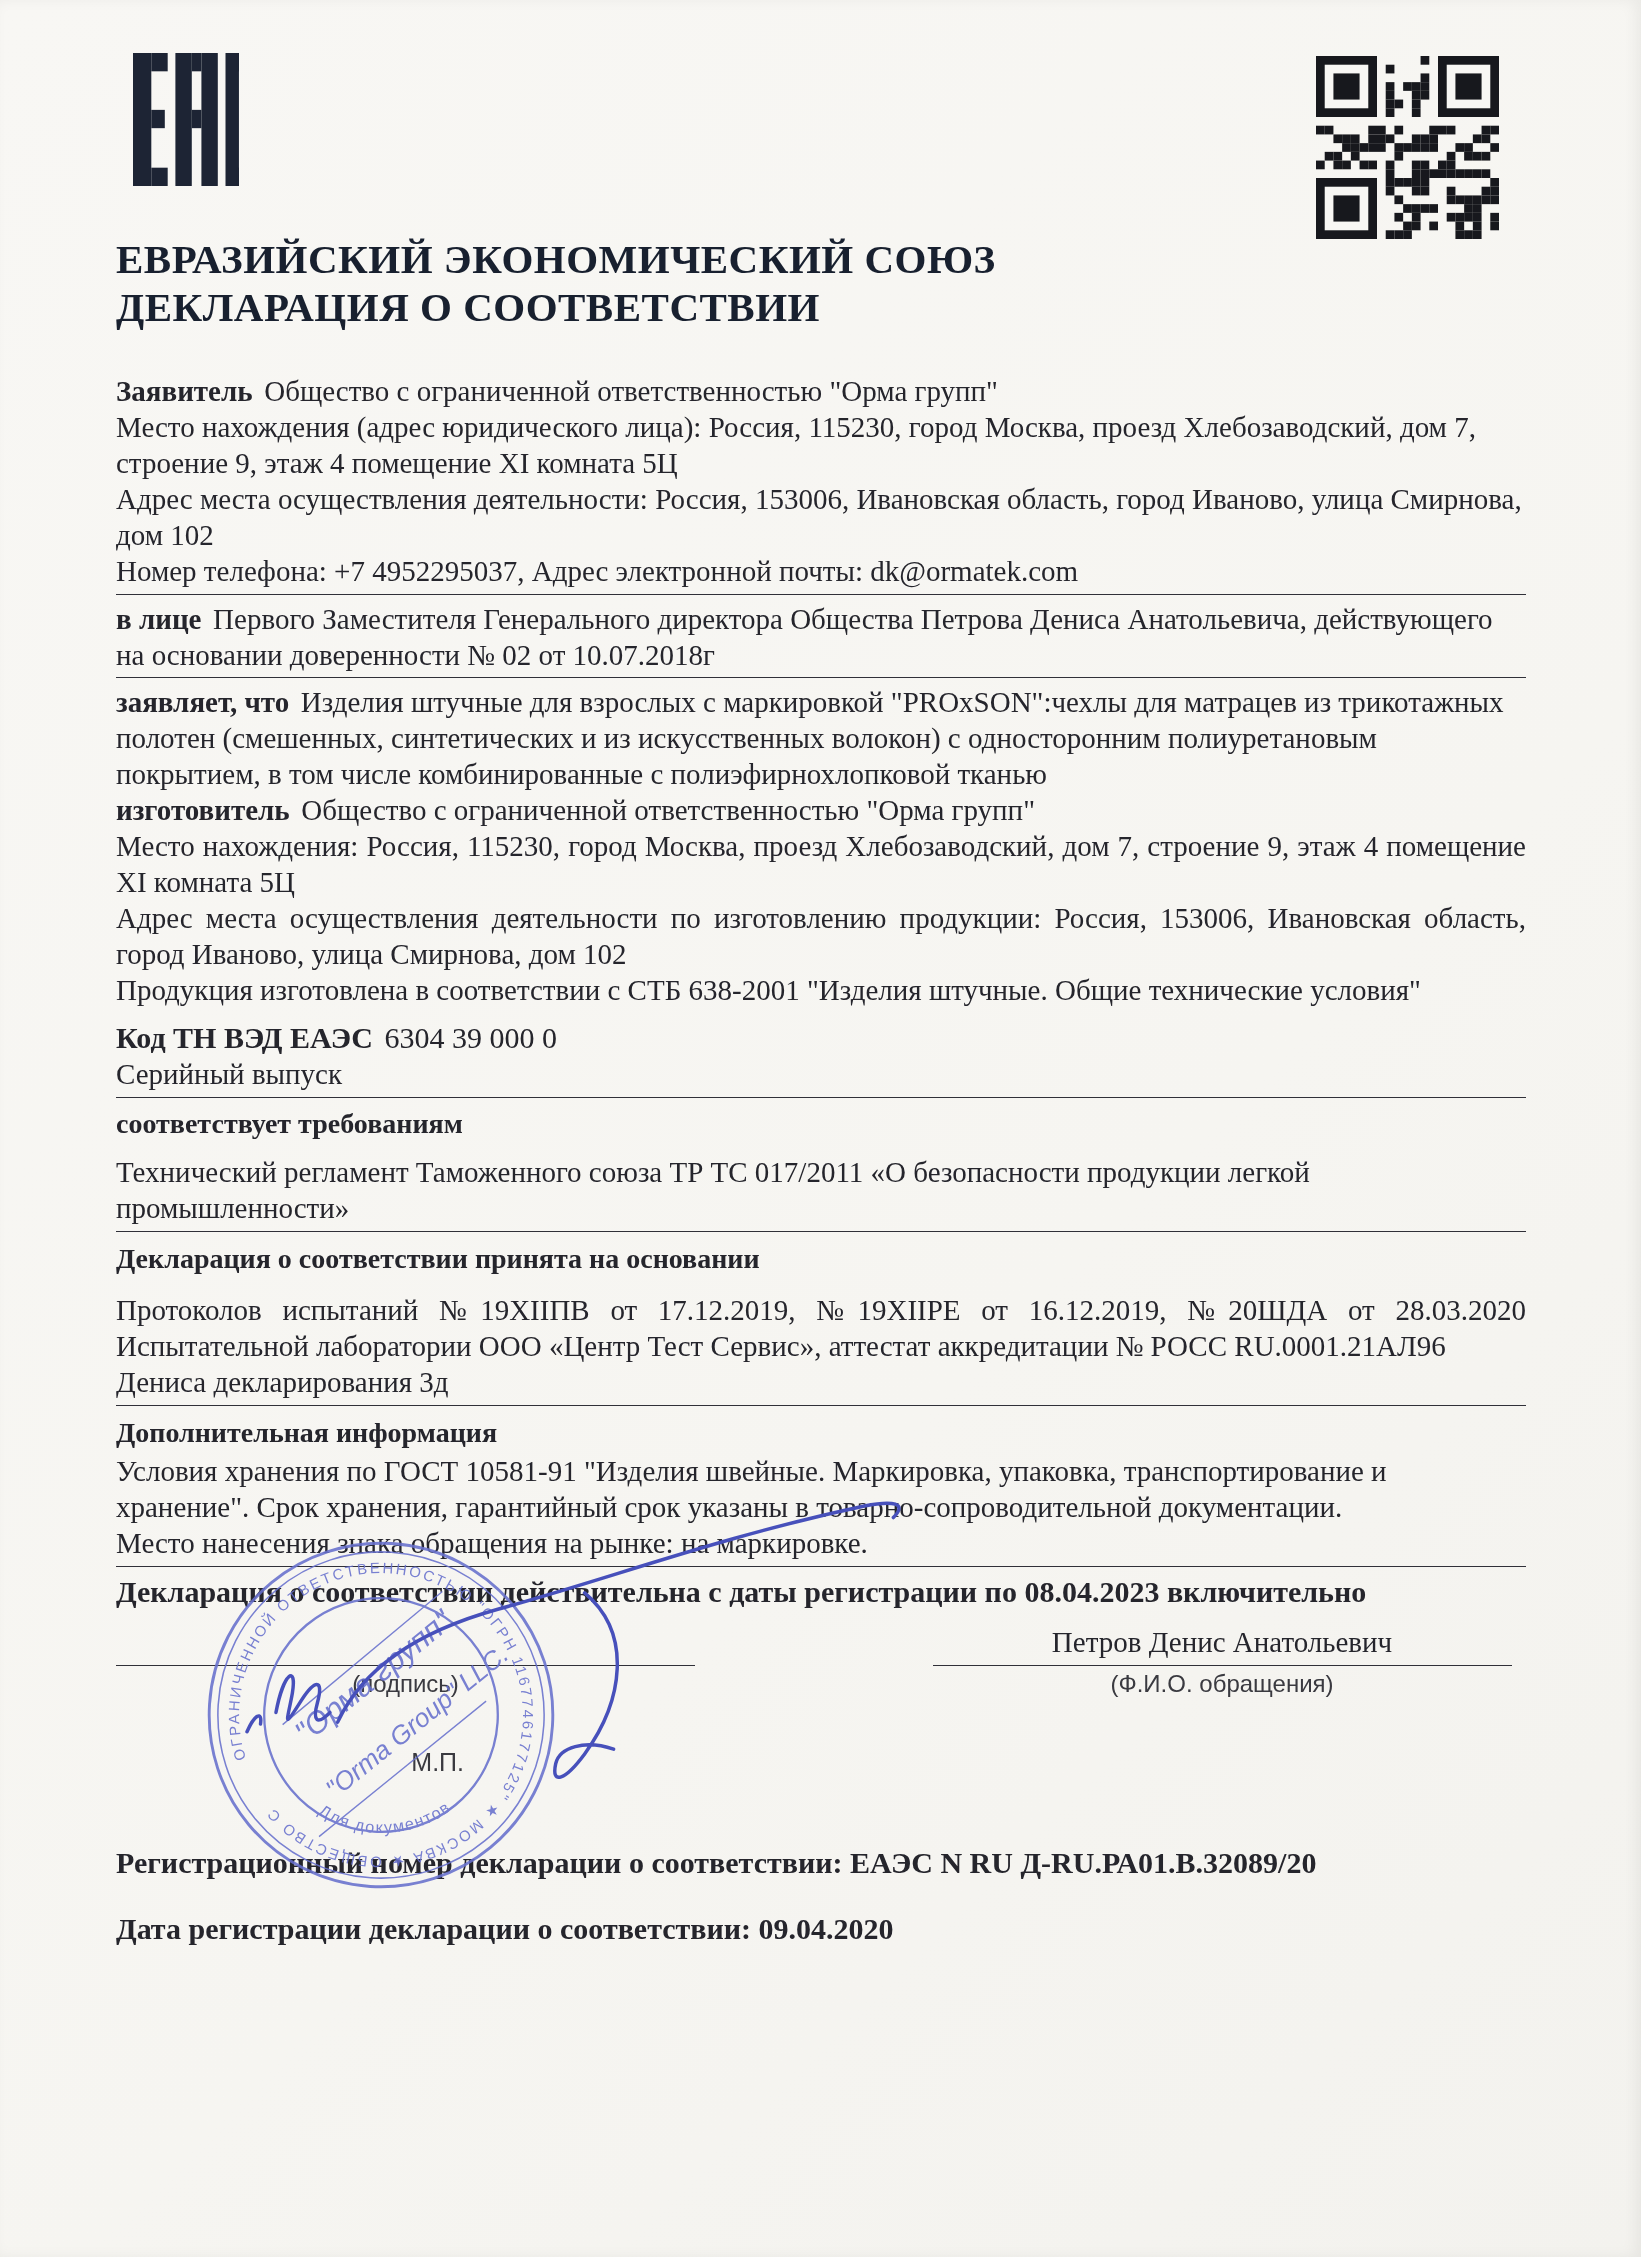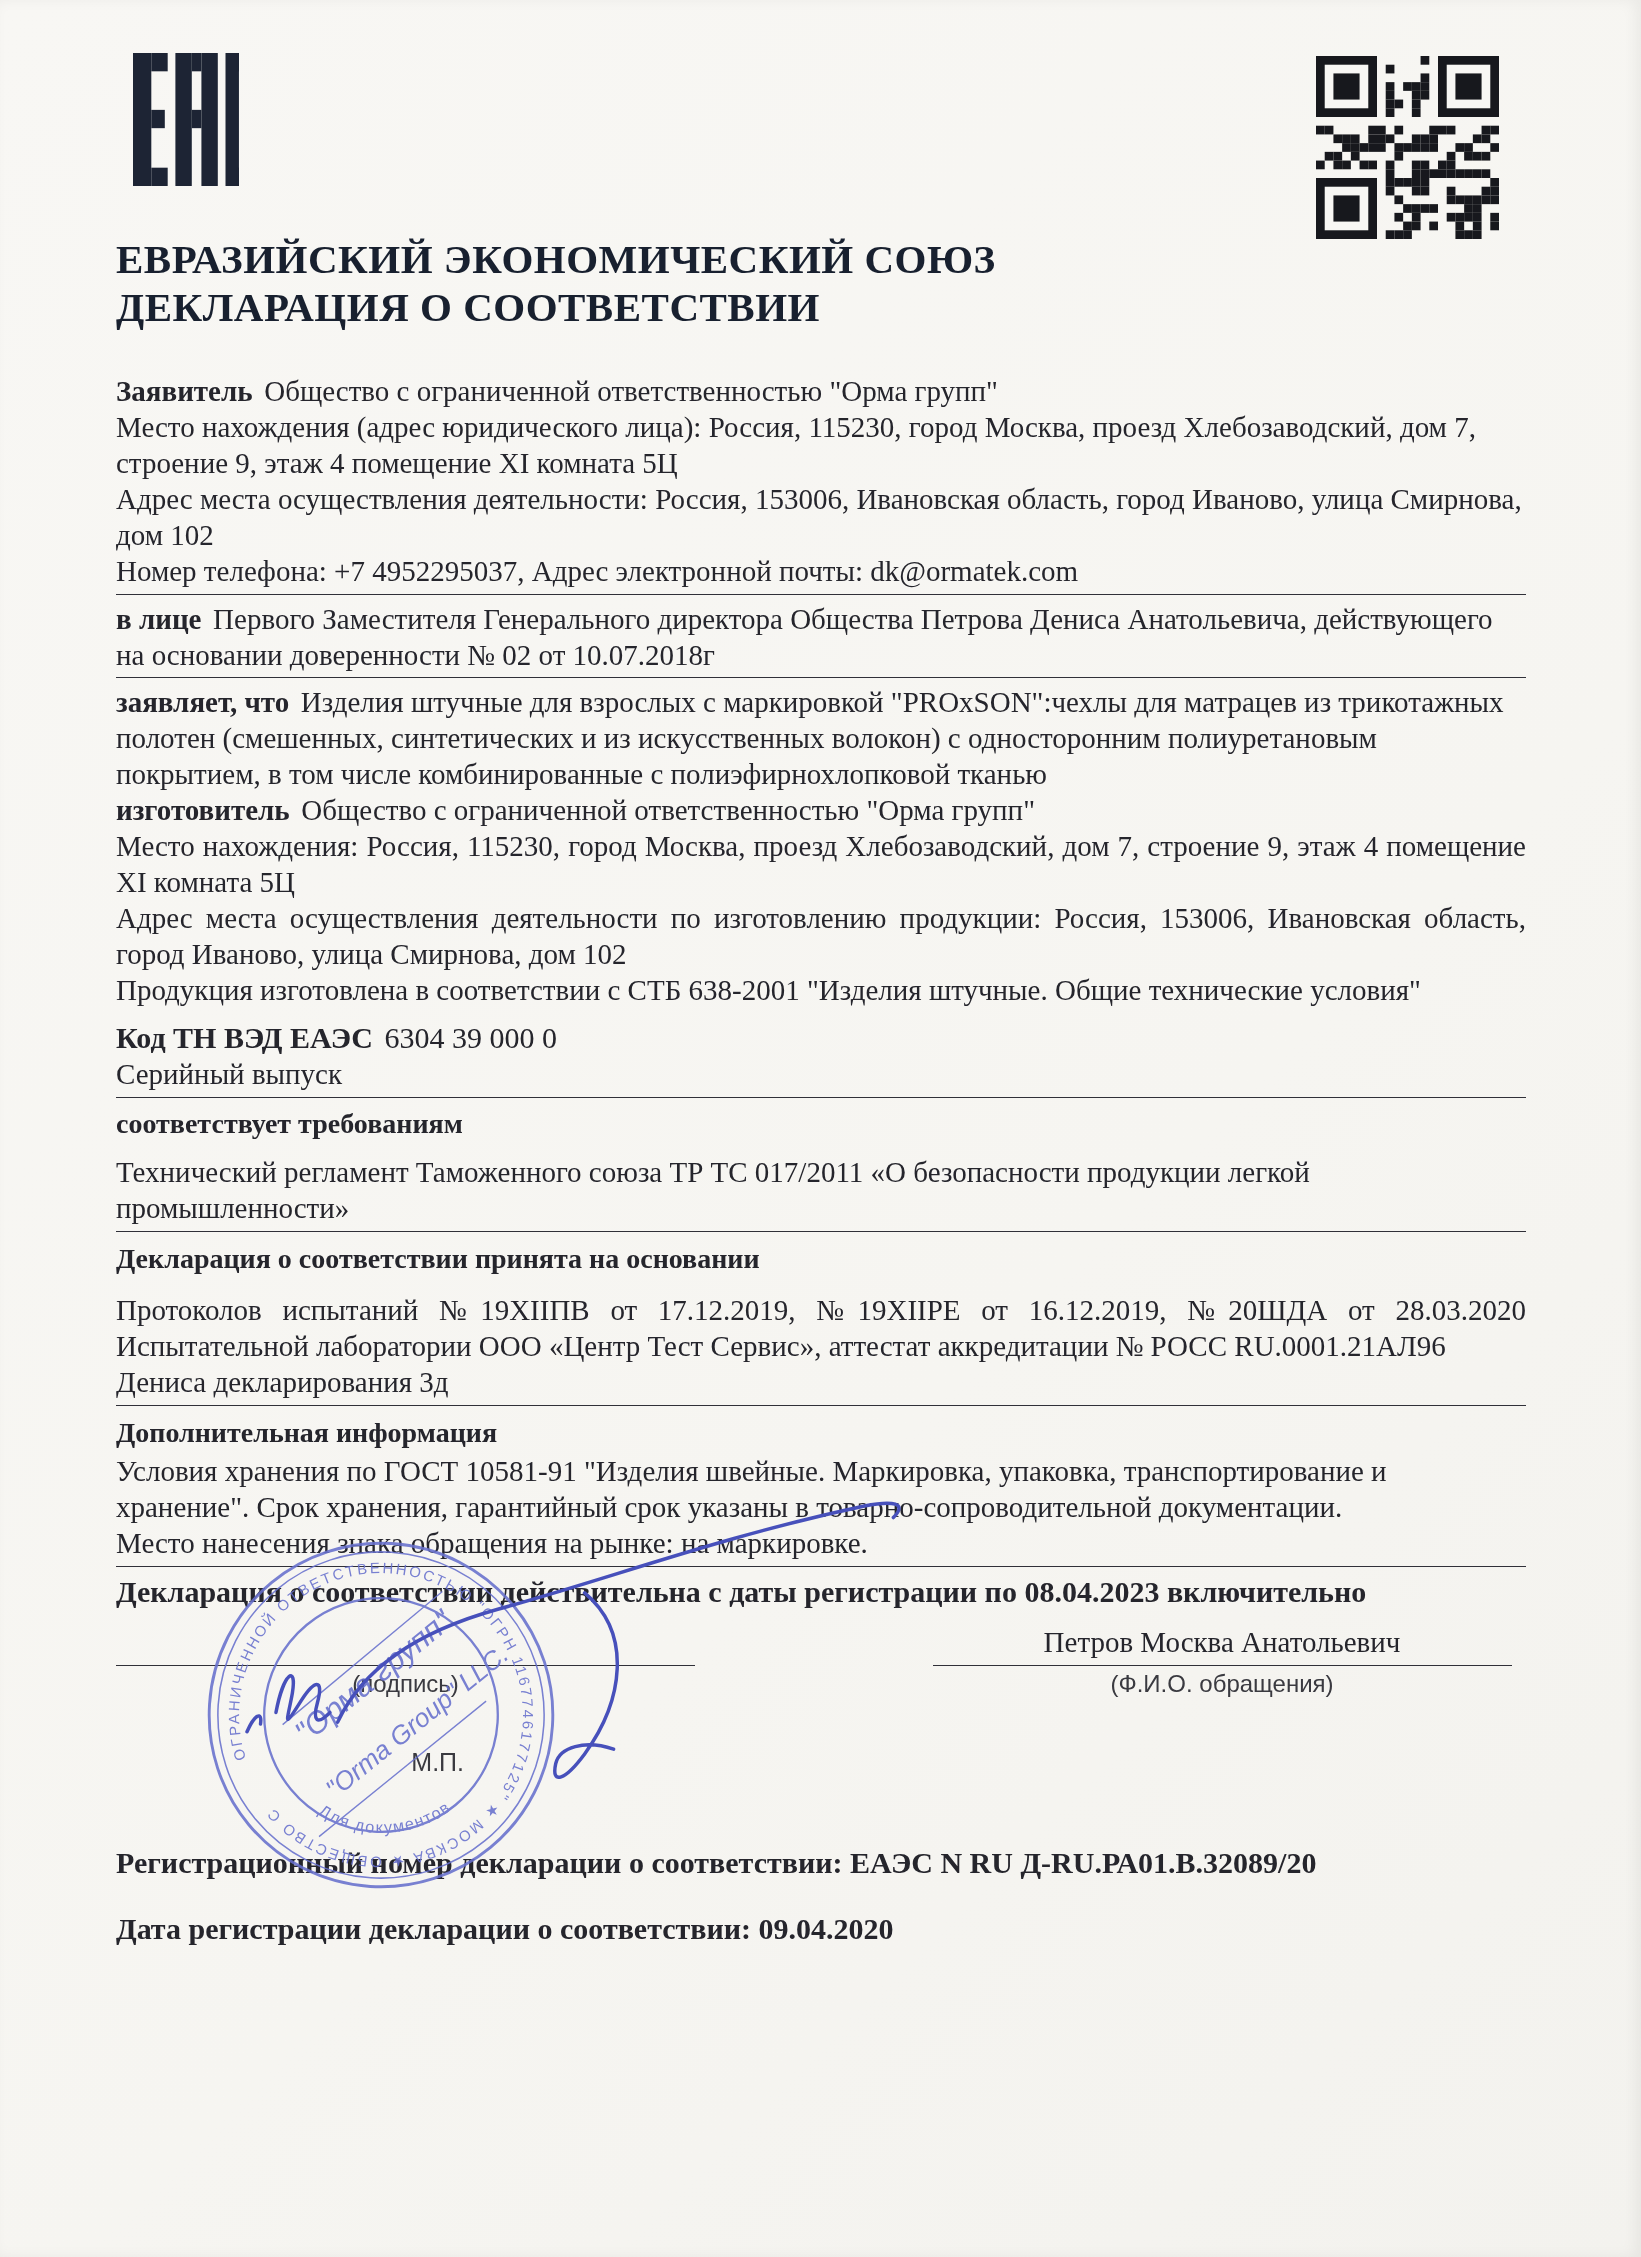--- a/index.html
+++ b/index.html
@@ -272,21 +272,21 @@
           </g>
         </svg>
         <div class="sigrow">
           <div class="sigcol">
             <div class="nameline"></div>
             <div class="uline"></div>
             <div class="caption">(подпись)</div>
             <div class="mp">М.П.</div>
           </div>
           <div class="sigcol right">
-            <div class="nameline">Петров Москва Анатольевич</div>
+            <div class="nameline">Петров Денис Анатольевич</div>
             <div class="uline"></div>
             <div class="caption">(Ф.И.О. обращения)</div>
           </div>
         </div>
       </div>
 
       <p class="reg"><span>Регистрационный номер декларации о соответствии:</span> <span>ЕАЭС N RU Д-RU.РА01.В.32089/20</span></p>
       <p class="reg2"><span>Дата регистрации декларации о соответствии:</span> <span>09.04.2020</span></p>
 
     </div>

